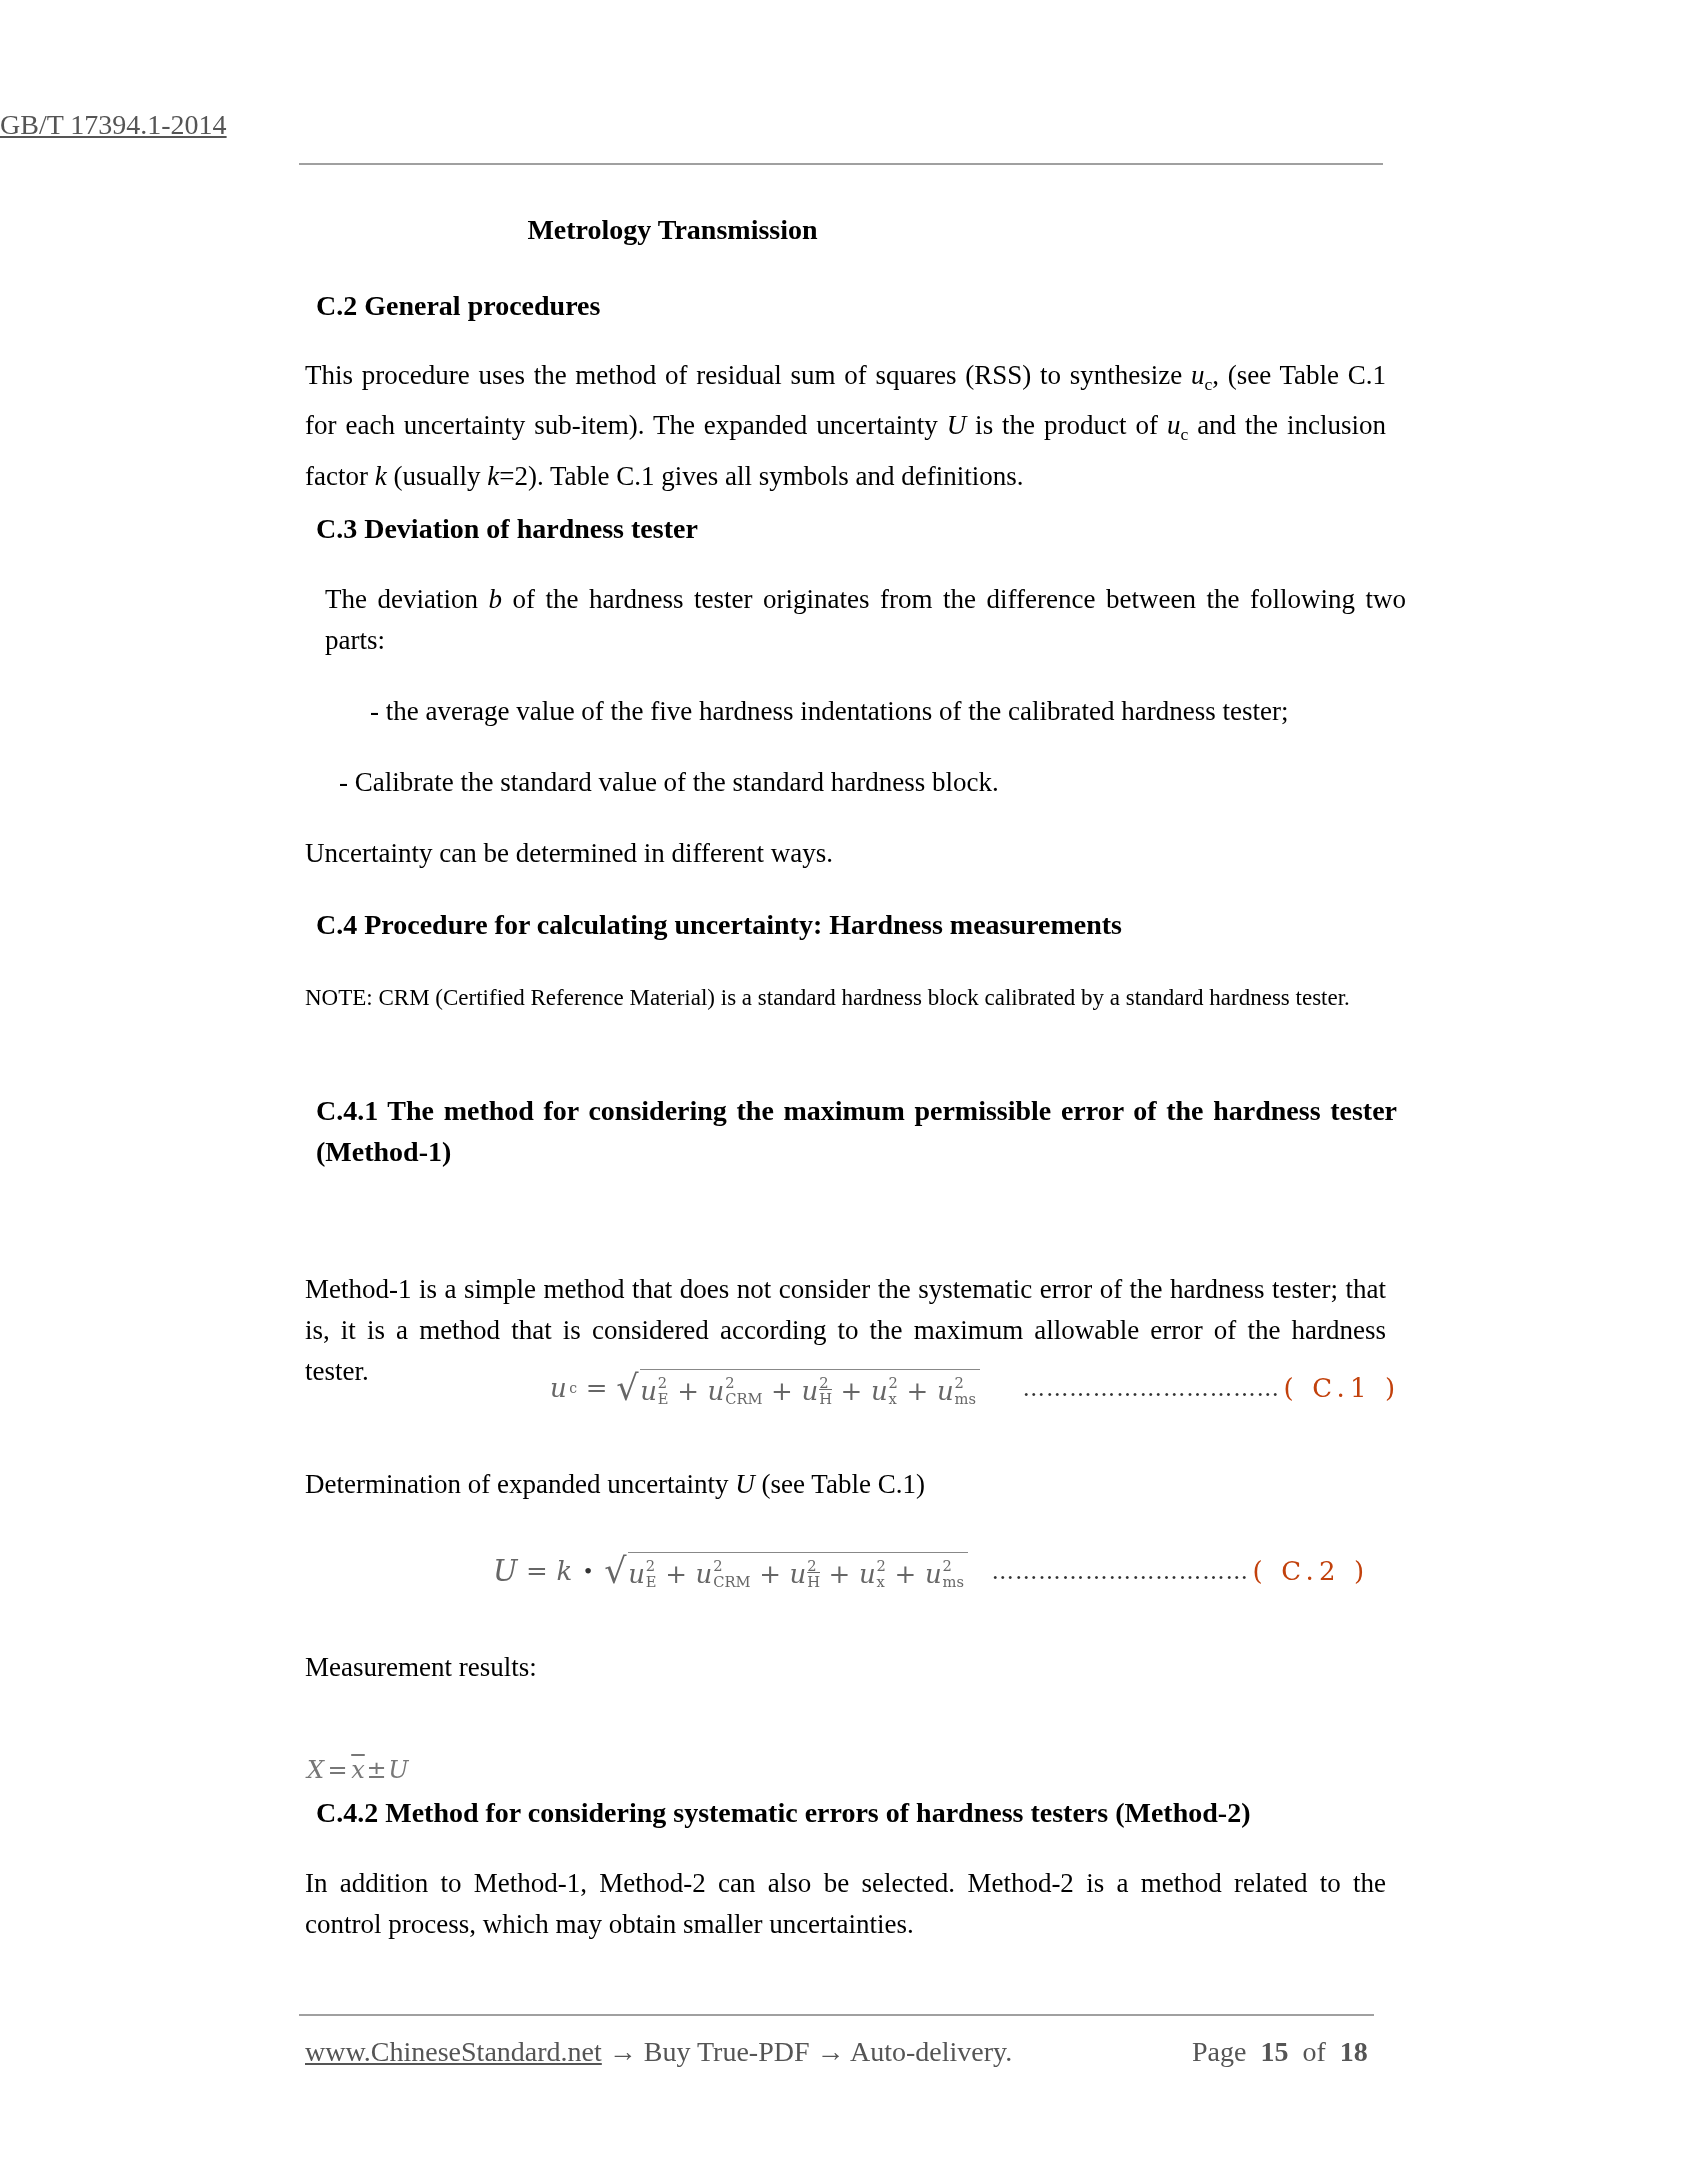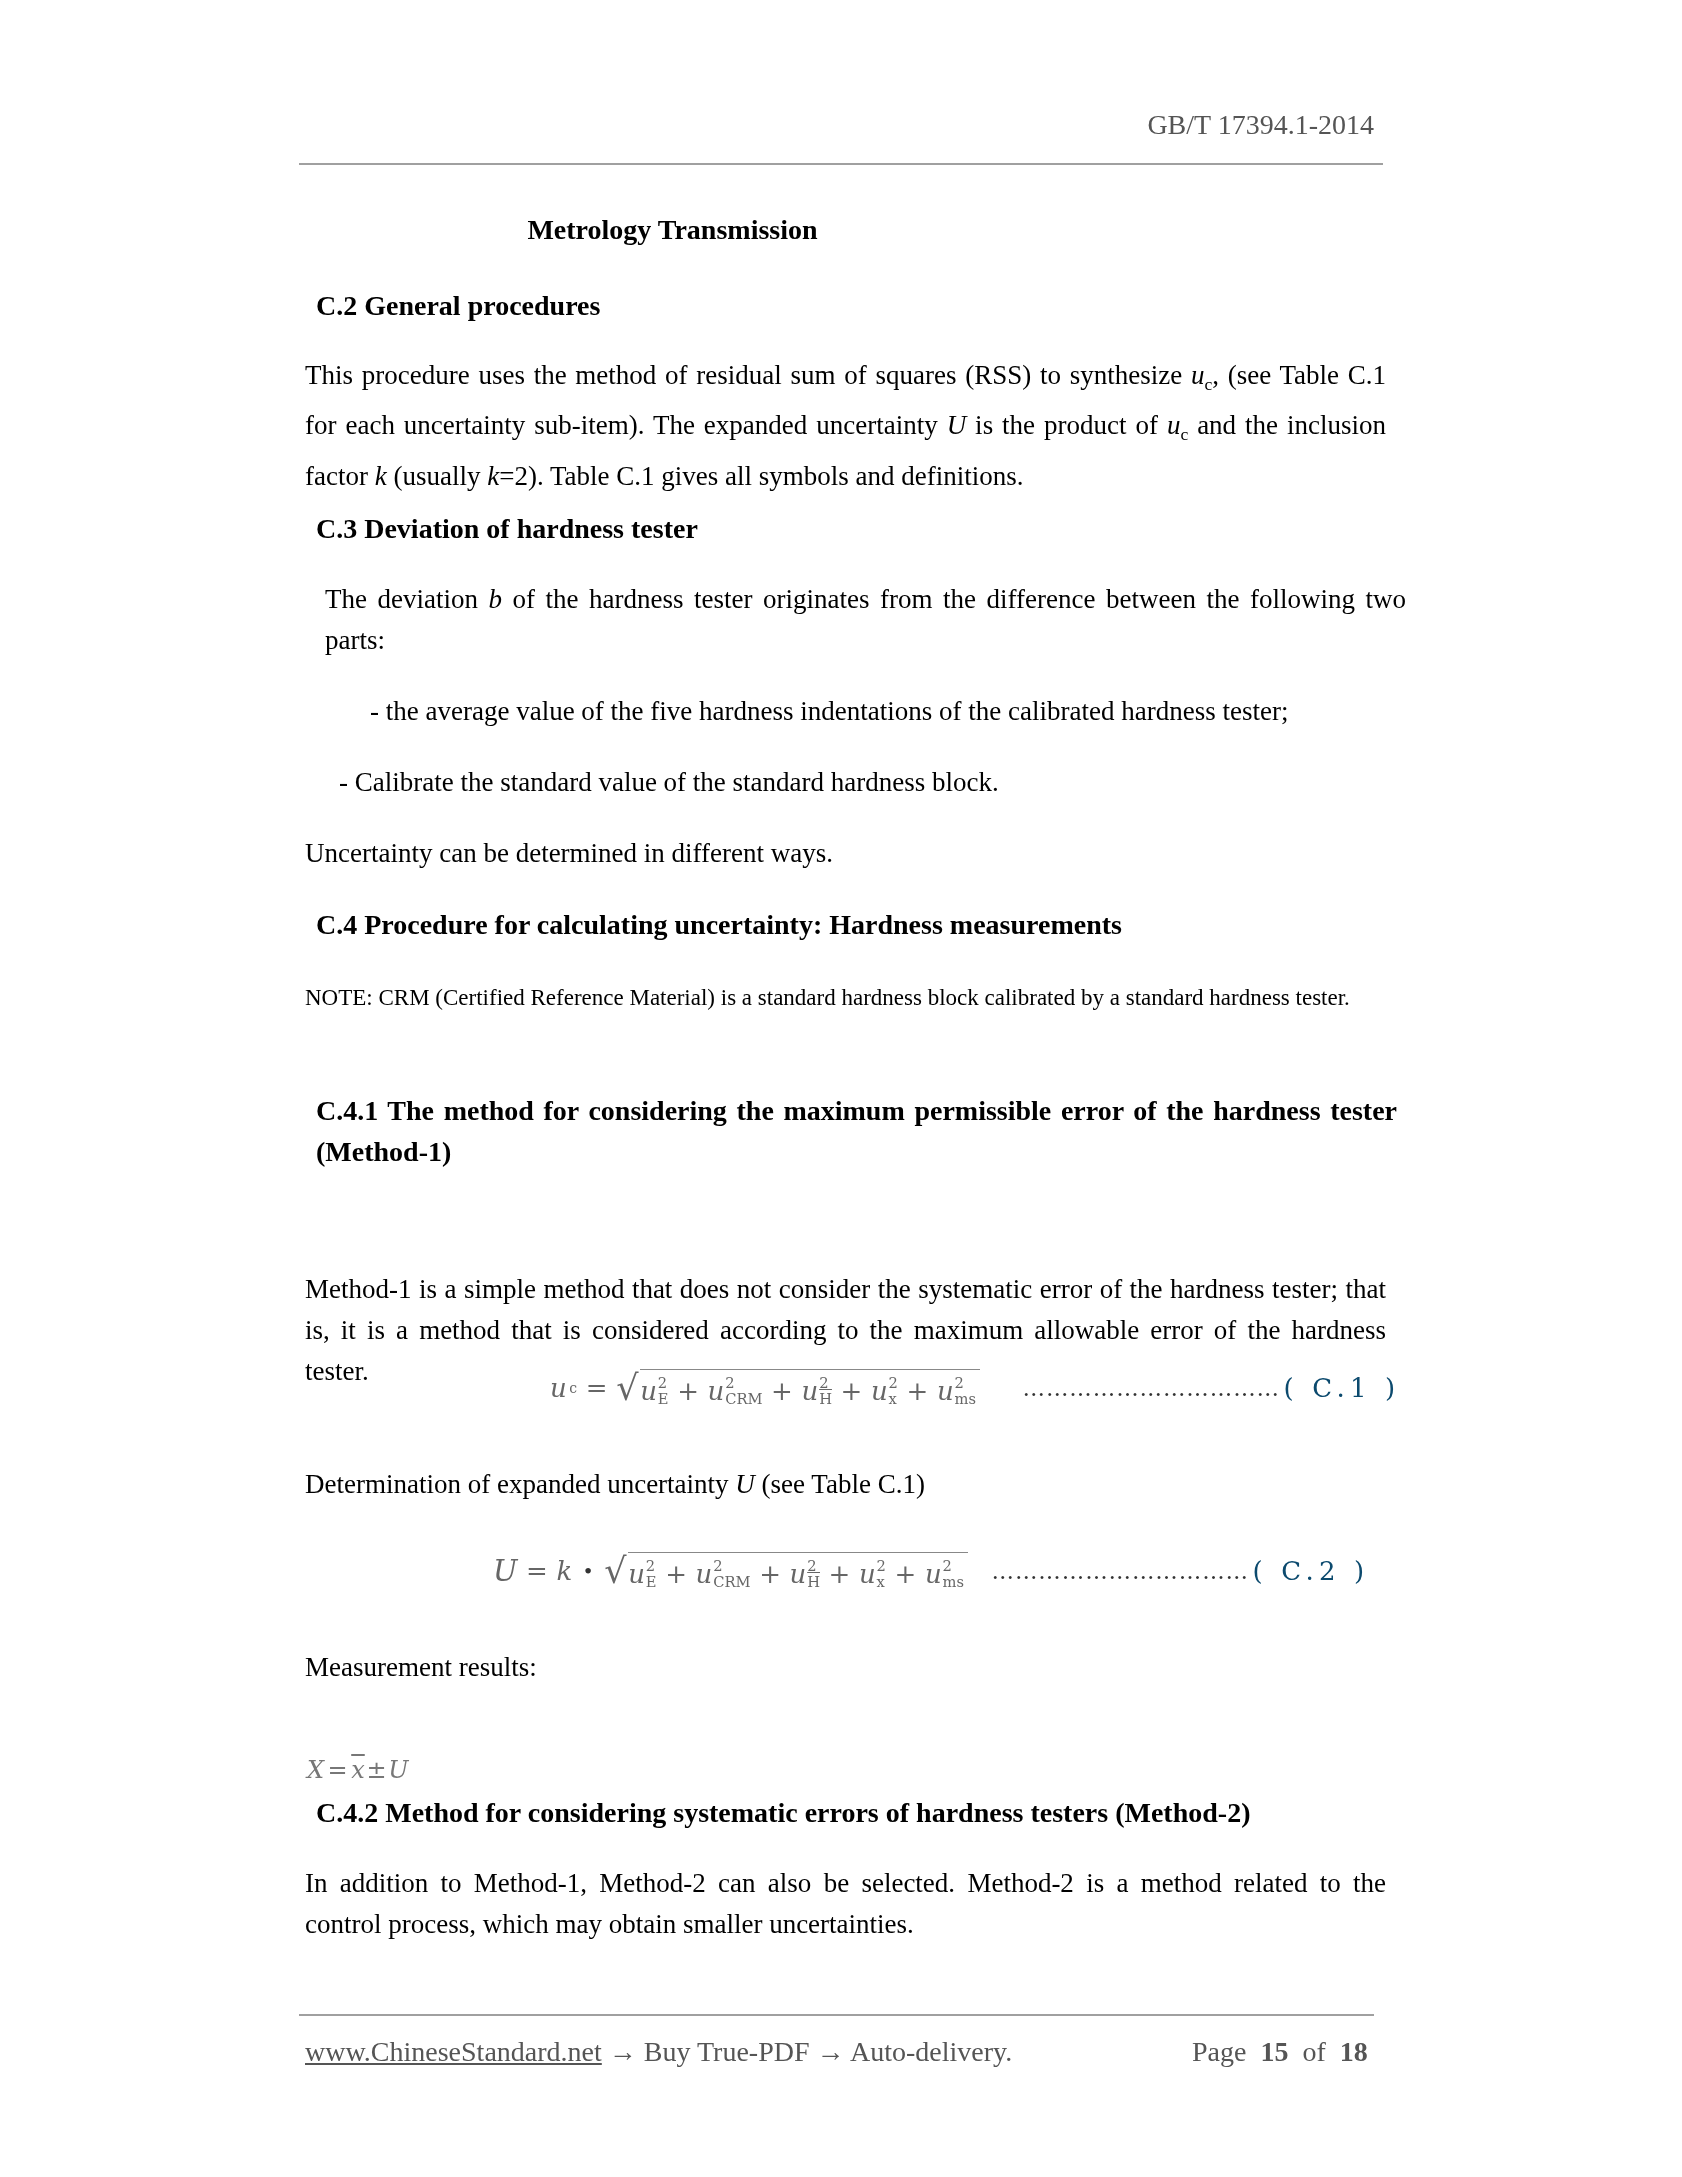--- a/index.html
+++ b/index.html
@@ -1,38 +1,38 @@
 <!DOCTYPE html>
 <html style="font-size:14px"><head>
 <meta charset="utf-8">
 <style>
   html, body { margin: 0; padding: 0; background: #ffffff; }
   body { width: 1683px; height: 2177px; position: relative; overflow: hidden;
          font-family: "Liberation Serif", "DejaVu Serif", serif; color: #000; }
   .abs { position: absolute; }
-  .header-text { left: 0; width: 1374px; top: 109px; text-align: right; font-size: 28px; color: #555; }
+  .header-text { left: 0; width: 1374px; top: 109px; text-align: left; font-size: 28px; color: #555; text-decoration: underline; }
   .hr { background: #a0a0a0; height: 1.7px; }
   .title { left: 0; width: 1345px; top: 214px; text-align: center; font-size: 28px; font-weight: bold; }
   .h { left: 316px; font-size: 28px; font-weight: bold; width: 1081px; line-height: 41px; }
   .p { left: 305px; width: 1081px; font-size: 27px; line-height: 41px; text-align: justify; }
   .bullet { left: 339px; font-size: 27px; line-height: 41px; }
   .note { left: 305px; width: 1081px; font-size: 23px; line-height: 41px; text-align: justify; }
   i { font-style: italic; }
   sub { font-size: 65%; }
   .eq { font-family: "DejaVu Serif", serif; color: #666; font-size: 26px; white-space: nowrap; display: flex; align-items: center; }
   .eq .v { font-style: italic; }
   .sup-sub { display: inline-flex; flex-direction: column; align-items: flex-start; line-height: 1; vertical-align: middle; font-size: 14.7px; margin-left: 0.9px; }
   .sup-sub .s2 { margin-bottom: 1.7px; }
   .ov { text-decoration: overline; }
   .op { margin: 0 8.6px; }
   .sqrt { display: inline-flex; align-items: center; }
   .sqrt .rad { font-size: 35px; margin-right: 1.7px; }
   .sqrt .body { border-top: 1.3px solid #888; padding-top: 5.2px; padding-right: 3.5px; display: inline-flex; align-items: center; }
   .dots { letter-spacing: 0.9px; color: #333; margin-left: 43px; font-size: 22.5px; }
-  .eqnum { color: #0c4a6e; font-size: 26px; margin-left: 3.5px; letter-spacing: 5.2px; }
+  .eqnum { color: #c2410c; font-size: 26px; margin-left: 3.5px; letter-spacing: 5.2px; }
   .result { font-family: "DejaVu Serif", serif; color: #777; font-size: 24px; margin-top: 32px; }
   .footer { font-size: 28px; color: #555; }
   .footer a { color: #555; text-decoration: underline; margin-top: 28px; }
   .footer b { font-weight: bold; }
 </style>
 </head>
 <body>
 
 <div class="abs header-text">GB/T 17394.1-2014</div>
 <div class="abs hr" style="left:299px; top:163px; width:1084px;"></div>

